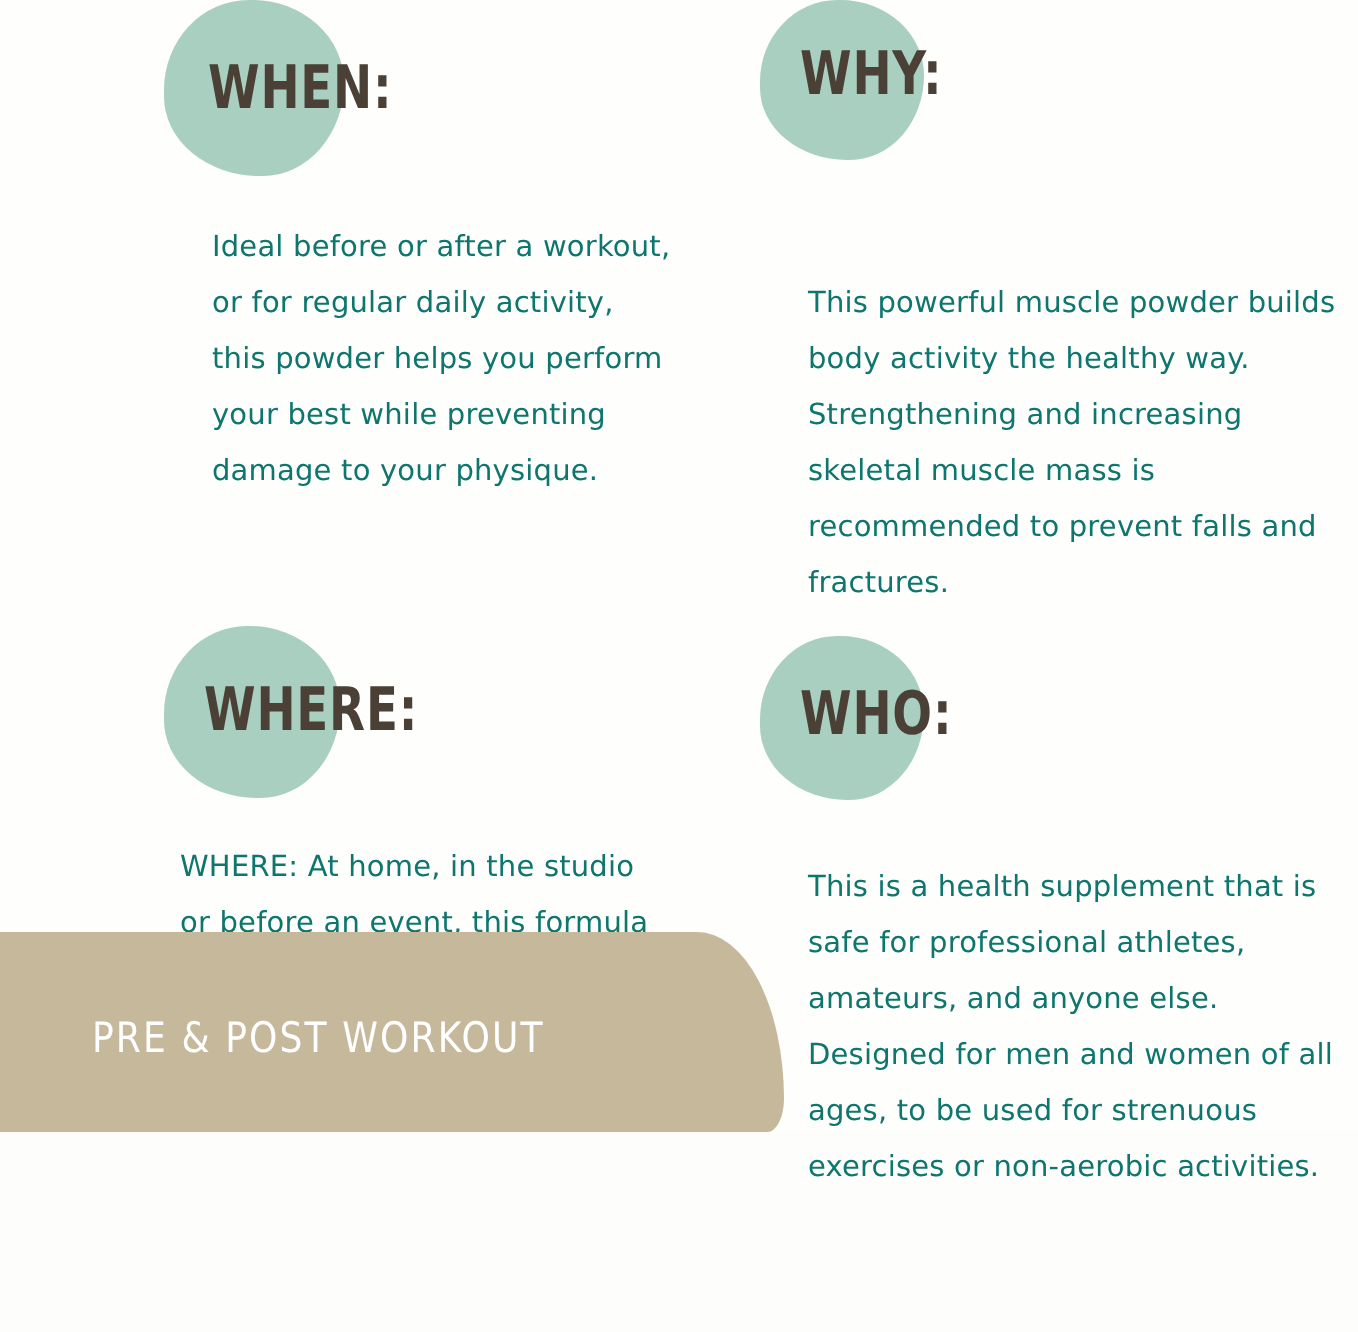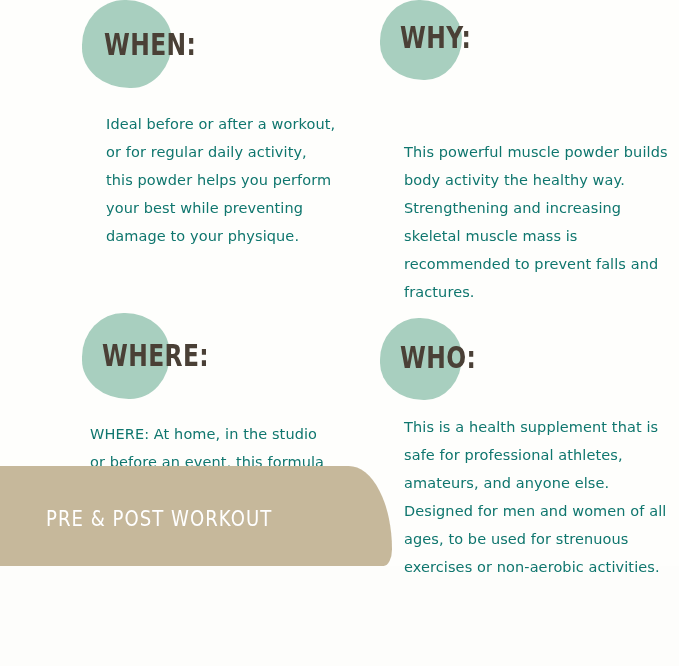--- a/index.html
+++ b/index.html
@@ -60,21 +60,21 @@
     font-family: "DejaVu Sans", "Liberation Sans", sans-serif;
     font-size: 14.5px;
     line-height: 28px;
     color: #0f766e;
     width: 250px;
     letter-spacing: 0.1px;
   }
   .t-when  { left: 24px; top: 110px; width: 232px; }
   .t-why   { left: 24px; top: 105px; width: 268px; margin-top: 33px; }
   .t-where { left: 8px; top: 420px; width: 240px; }
-  .t-who   { left: 24px; top: 413px; width: 268px; }
+  .t-who   { left: 24px; top: 430px; width: 268px; }
 
   .footer-band {
     position: absolute;
     left: 0;
     bottom: 0;
     width: 340px;
     height: 100px;
     background: #c6b89b;
   }
   .footer-band::after {

